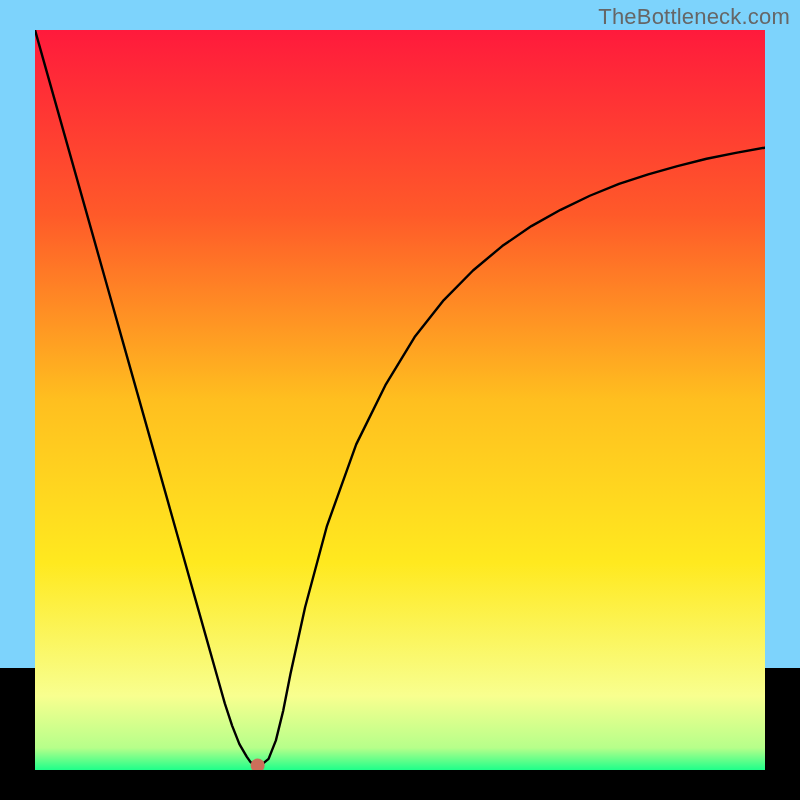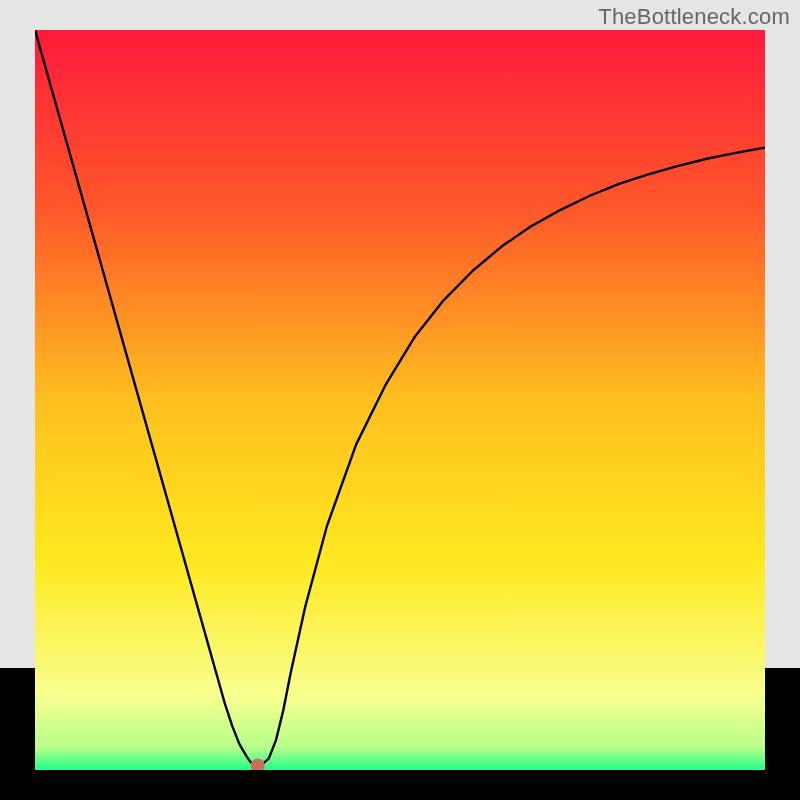--- a/index.html
+++ b/index.html
@@ -8,21 +8,21 @@
     width: 800px;
     height: 800px;
     overflow: hidden;
     background: #000;
     font-family: Arial, Helvetica, sans-serif;
   }
   .frame {
     position: relative;
     width: 800px;
     height: 668px;
-    background: #e5e5e5;
+    background: #7dd3fc;
   }
   .watermark {
     position: absolute;
     top: 4px;
     right: 10px;
     color: #666;
     font-size: 22px;
     font-weight: 500;
     letter-spacing: 0.2px;
     z-index: 5;

